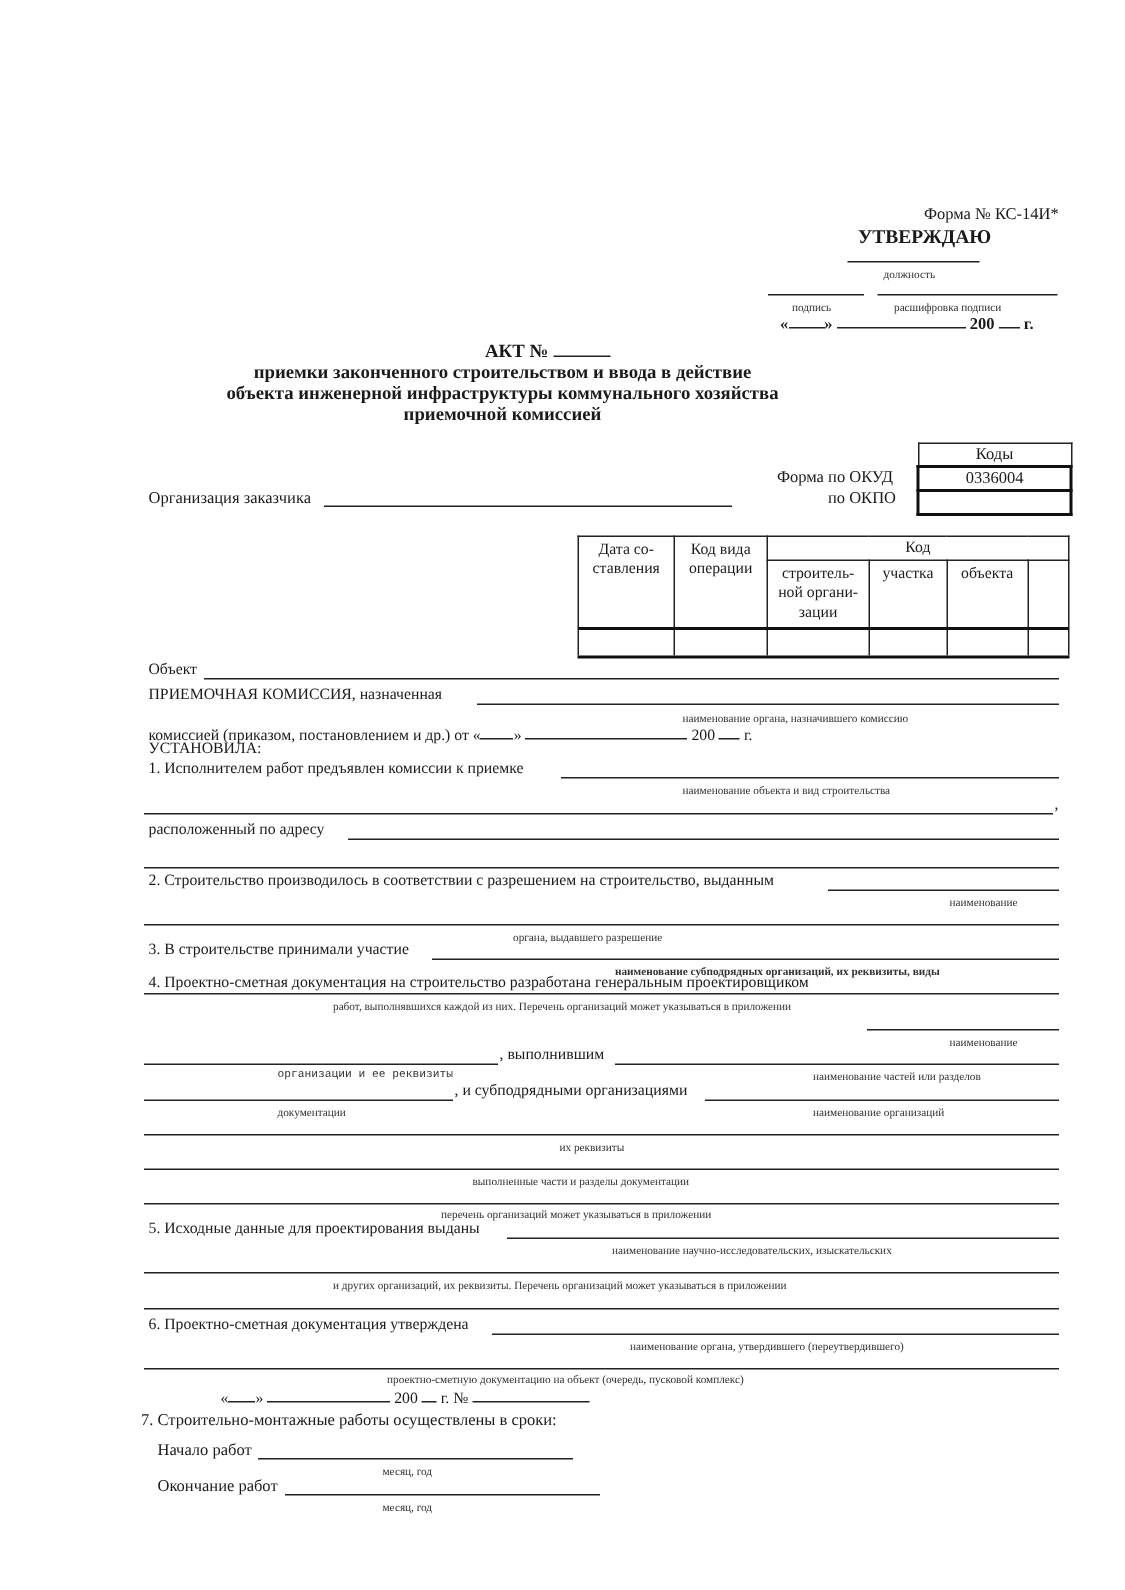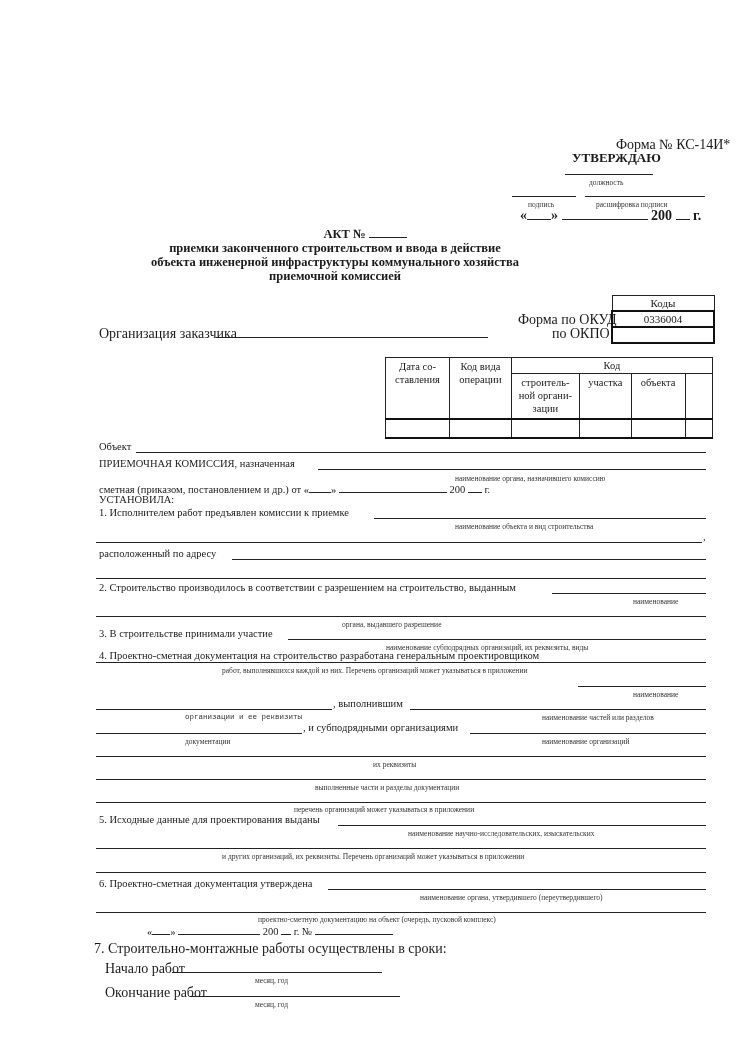--- a/index.html
+++ b/index.html
@@ -2,21 +2,21 @@
 <html><head>
   <meta charset="utf-8">
   <style>
     html, body { margin: 0; padding: 0; background: #ffffff; }
     body {
       width: 750px; height: 1060px; position: relative; overflow: hidden;
       font-family: "Liberation Serif", "DejaVu Serif", serif;
       color: #1a1a1a;
     }
     .abs { position: absolute; white-space: nowrap; }
-    .t11 { font-size: 14px; }
+    .t11 { font-size: 11px; }
     .t10 { font-size: 10.5px; }
     .cap { font-size: 7.5px; color: #333; }
     .line { position: absolute; border-bottom: 1px solid #222; height: 0; }
     .uline { display: inline-block; border-bottom: 1px solid #222; height: 10px; vertical-align: baseline; }
     table.codes { position: absolute; border-collapse: collapse; font-size: 11px; }
     table.codes td { border: 1px solid #222; text-align: center; padding: 0 2px; height: 14px; }
     table.codes td.thick { border: 2px solid #111; }
     table.grid { position: absolute; border-collapse: collapse; font-size: 10.5px; line-height: 13px; }
     table.grid td { border: 1px solid #222; text-align: center; vertical-align: top; padding: 2px 2px; }
     table.grid tr.data td { height: 13px; border-top: 2px solid #111; border-bottom: 2px solid #111; }
@@ -93,21 +93,21 @@
   </table>
 
 <div class="abs t10" style="left:99px; top:441px;">Объект</div>
 <div class="line" style="left:136px; top:452px; width:570px;"></div>
 
 <div class="abs t10" style="left:99px; top:458px;">ПРИЕМОЧНАЯ КОМИССИЯ, назначенная</div>
 <div class="line" style="left:318px; top:469px; width:388px;"></div>
 <div class="abs cap" style="left:455px; top:474px;">наименование органа, назначившего комиссию</div>
 
 <div class="abs t10" style="left:99px; top:482px;">
-  <span>сметная (приказом, постановлением и др.) от</span>
+  <span>комиссией (приказом, постановлением и др.) от</span>
   <span>«</span><span class="uline" style="width:22px;"></span><span>»</span>
   <span class="uline" style="width:108px;"></span>
   <span>200</span>
   <span class="uline" style="width:14px;"></span>
   <span>г.</span>
 </div>
 <div class="abs t10" style="left:99px; top:494px;">УСТАНОВИЛА:</div>
 
 <div class="abs t10" style="left:99px; top:507px;">1. Исполнителем работ предъявлен комиссии к приемке</div>
 <div class="line" style="left:374px; top:518px; width:332px;"></div>
@@ -120,21 +120,21 @@
 <div class="line" style="left:96px; top:578px; width:610px;"></div>
 
 <div class="abs t10" style="left:99px; top:582px;">2. Строительство производилось в соответствии с разрешением на строительство, выданным</div>
 <div class="line" style="left:552px; top:593px; width:154px;"></div>
 <div class="abs cap" style="left:633px; top:597px;">наименование</div>
 <div class="line" style="left:96px; top:616px; width:610px;"></div>
 <div class="abs cap" style="left:342px; top:620px;">органа, выдавшего разрешение</div>
 
 <div class="abs t10" style="left:99px; top:628px;">3. В строительстве принимали участие</div>
 <div class="line" style="left:288px; top:639px; width:418px;"></div>
-<div class="abs cap" style="left:386px; top:643px;">наименование субподрядных организаций, их реквизиты, виды</div>
+<div class="abs cap" style="left:410px; top:643px;font-weight:bold;">наименование субподрядных организаций, их реквизиты, виды</div>
 <div class="line" style="left:96px; top:662px; width:610px;"></div>
 <div class="abs cap" style="left:222px; top:666px;">работ, выполнявшихся каждой из них.  Перечень организаций может указываться в приложении</div>
 
 <div class="abs t10" style="left:99px; top:650px;">4. Проектно-сметная документация на строительство разработана генеральным проектировщиком</div>
 <div class="line" style="left:578px; top:686px; width:128px;"></div>
 <div class="abs cap" style="left:633px; top:690px;">наименование</div>
 
 <div class="line" style="left:96px; top:709px; width:236px;"></div>
 <div class="abs t10" style="left:333px; top:698px;">, выполнившим</div>
 <div class="line" style="left:410px; top:709px; width:296px;"></div>

